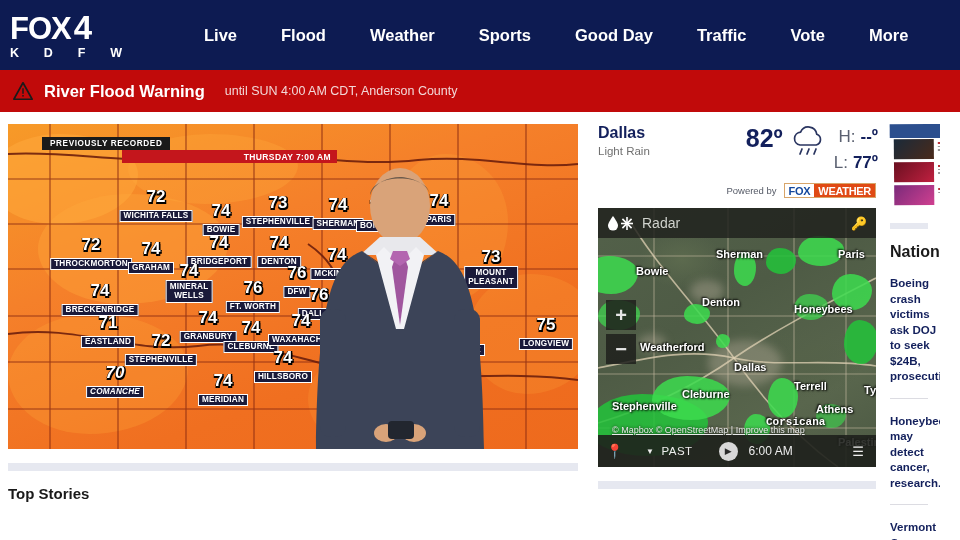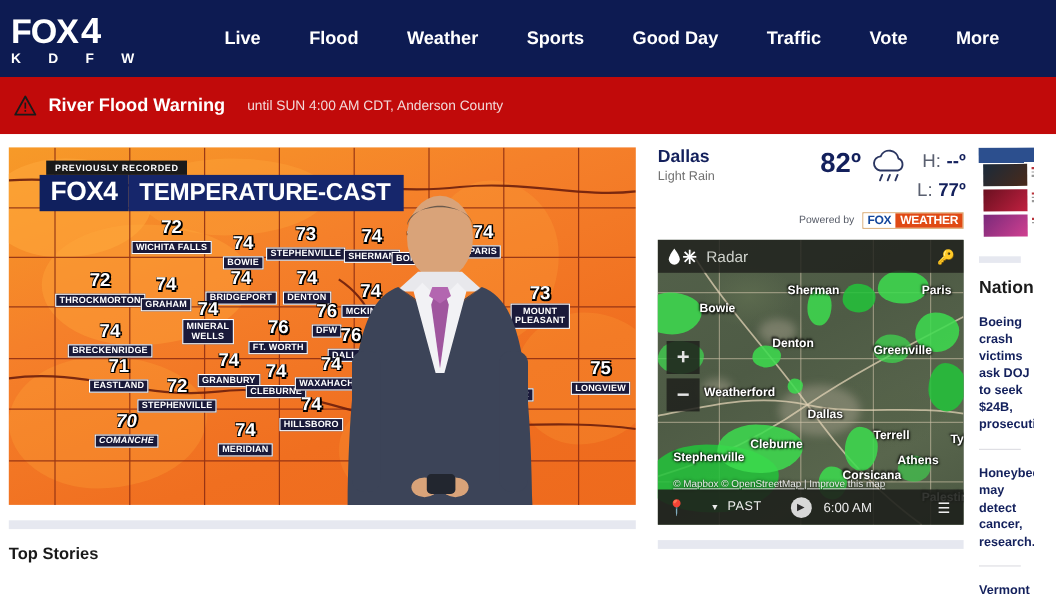--- a/index.html
+++ b/index.html
@@ -45,21 +45,21 @@
     color: #ffffff;
     font-size: 16.5px; font-weight: 700;
     padding: 0 22px;
     white-space: nowrap;
     text-decoration: none;
     cursor: pointer;
   }
 
   
   .alertbar {
-    height: 52px; width: 960px;
+    height: 42px; width: 960px;
     background: #c10a0a;
     display: flex; align-items: center;
     padding-left: 12px;
   }
   .alert-icon { width: 22px; height: 22px; flex: 0 0 auto; }
   .alert-title {
     color: #ffffff; font-size: 16.5px; font-weight: 700;
     margin-left: 10px; white-space: nowrap;
   }
   .alert-sub {
@@ -323,23 +323,22 @@
         </g>
         <g stroke="#6e1f0c" stroke-width="2" fill="none" opacity="0.9">
           <path d="M0,30 C60,26 130,42 200,34 C280,26 340,44 410,36 C470,30 520,46 570,40"></path>
           <path d="M0,210 C70,200 120,230 190,222 C250,214 300,240 360,250 C420,258 500,246 570,256"></path>
           <path d="M300,120 C330,140 340,170 330,200"></path>
         </g>
       </svg>
 
       <div class="banner-wrap">
         <div class="prevrec">PREVIOUSLY RECORDED</div>
-        <div class="banner-row">
-          <div class="banner-fox">FOX4</div>
-          <div class="banner-title">TEMPERATURE-CAST</div>
+        <div class="banner-red">
+          <span>THURSDAY   7:00 AM</span>
         </div>
       </div>
 
       <div id="map-labels">
           <div class="label" style="left: 148px; top: 64px;"><span class="tmp">72</span><span class="cty">WICHITA FALLS</span></div>
           <div class="label" style="left: 213px; top: 78px;"><span class="tmp">74</span><span class="cty">BOWIE</span></div>
           <div class="label" style="left: 270px; top: 70px;"><span class="tmp">73</span><span class="cty">STEPHENVILLE</span></div>
           <div class="label" style="left: 330px; top: 72px;"><span class="tmp">74</span><span class="cty">SHERMAN</span></div>
           <div class="label" style="left: 371px; top: 74px;"><span class="tmp">74</span><span class="cty">BONHAM</span></div>
           <div class="label" style="left: 431px; top: 68px;"><span class="tmp">74</span><span class="cty">PARIS</span></div>
@@ -465,29 +464,29 @@
         <div class="precip" style="left:146px;top:206px;width:26px;height:30px;"></div>
         <div class="precip" style="left:218px;top:196px;width:30px;height:24px;opacity:.6;"></div>
         <div class="precip" style="left:118px;top:126px;width:14px;height:14px;"></div>
       </div>
 
       <div id="radar-cities">
           <div style="position: absolute; left: 118px; top: 40px; color: rgb(255, 255, 255); font-size: 11px; font-weight: 700; text-shadow: rgb(0, 0, 0) 1px 1px 2px, rgb(0, 0, 0) -1px -1px 2px; white-space: nowrap;">Sherman</div>
           <div style="position: absolute; left: 240px; top: 40px; color: rgb(255, 255, 255); font-size: 11px; font-weight: 700; text-shadow: rgb(0, 0, 0) 1px 1px 2px, rgb(0, 0, 0) -1px -1px 2px; white-space: nowrap;">Paris</div>
           <div style="position: absolute; left: 38px; top: 57px; color: rgb(255, 255, 255); font-size: 11px; font-weight: 700; text-shadow: rgb(0, 0, 0) 1px 1px 2px, rgb(0, 0, 0) -1px -1px 2px; white-space: nowrap;">Bowie</div>
           <div style="position: absolute; left: 104px; top: 88px; color: rgb(255, 255, 255); font-size: 11px; font-weight: 700; text-shadow: rgb(0, 0, 0) 1px 1px 2px, rgb(0, 0, 0) -1px -1px 2px; white-space: nowrap;">Denton</div>
-          <div style="position: absolute; left: 196px; top: 95px; color: rgb(255, 255, 255); font-size: 11px; font-weight: 700; text-shadow: rgb(0, 0, 0) 1px 1px 2px, rgb(0, 0, 0) -1px -1px 2px; white-space: nowrap;">Greenville</div>
+          <div style="position: absolute; left: 196px; top: 95px; color: rgb(255, 255, 255); font-size: 11px; font-weight: 700; text-shadow: rgb(0, 0, 0) 1px 1px 2px, rgb(0, 0, 0) -1px -1px 2px; white-space: nowrap;">Honeybees</div>
           <div style="position: absolute; left: 42px; top: 133px; color: rgb(255, 255, 255); font-size: 11px; font-weight: 700; text-shadow: rgb(0, 0, 0) 1px 1px 2px, rgb(0, 0, 0) -1px -1px 2px; white-space: nowrap;">Weatherford</div>
           <div style="position: absolute; left: 196px; top: 140px; color: rgb(255, 255, 255); font-size: 11px; font-weight: 700; text-shadow: rgb(0, 0, 0) 1px 1px 2px, rgb(0, 0, 0) -1px -1px 2px; white-space: nowrap; margin-top: 32px;">Terrell</div>
           <div style="position: absolute; left: 136px; top: 153px; color: rgb(255, 255, 255); font-size: 11px; font-weight: 700; text-shadow: rgb(0, 0, 0) 1px 1px 2px, rgb(0, 0, 0) -1px -1px 2px; white-space: nowrap;">Dallas</div>
           <div style="position: absolute; left: 266px; top: 176px; color: rgb(255, 255, 255); font-size: 11px; font-weight: 700; text-shadow: rgb(0, 0, 0) 1px 1px 2px, rgb(0, 0, 0) -1px -1px 2px; white-space: nowrap;">Tyler</div>
           <div style="position: absolute; left: 84px; top: 180px; color: rgb(255, 255, 255); font-size: 11px; font-weight: 700; text-shadow: rgb(0, 0, 0) 1px 1px 2px, rgb(0, 0, 0) -1px -1px 2px; white-space: nowrap;">Cleburne</div>
           <div style="position: absolute; left: 14px; top: 192px; color: rgb(255, 255, 255); font-size: 11px; font-weight: 700; text-shadow: rgb(0, 0, 0) 1px 1px 2px, rgb(0, 0, 0) -1px -1px 2px; white-space: nowrap;">Stephenville</div>
           <div style="position: absolute; left: 218px; top: 195px; color: rgb(255, 255, 255); font-size: 11px; font-weight: 700; text-shadow: rgb(0, 0, 0) 1px 1px 2px, rgb(0, 0, 0) -1px -1px 2px; white-space: nowrap;">Athens</div>
-          <div style="position: absolute; left: 168px; top: 208px; color: rgb(255, 255, 255); font-size: 11px; font-weight: 700; text-shadow: rgb(0, 0, 0) 1px 1px 2px, rgb(0, 0, 0) -1px -1px 2px; white-space: nowrap;">Corsicana</div>
+          <div style="position: absolute; left: 168px; top: 208px; color: rgb(255, 255, 255); font-size: 11px; font-weight: 700; text-shadow: rgb(0, 0, 0) 1px 1px 2px, rgb(0, 0, 0) -1px -1px 2px; white-space: nowrap; font-family: Liberation Mono, monospace;">Corsicana</div>
           <div style="position: absolute; left: 240px; top: 228px; color: rgb(255, 255, 255); font-size: 11px; font-weight: 700; text-shadow: rgb(0, 0, 0) 1px 1px 2px, rgb(0, 0, 0) -1px -1px 2px; white-space: nowrap;">Palestine</div>
         </div>
 
       <div class="radar-topbar">
         <svg width="30" height="18" viewBox="0 0 30 18">
           <path d="M7,2 C7,2 12,8.5 12,11.6 A5,5 0 0 1 2,11.6 C2,8.5 7,2 7,2 Z" fill="#ffffff"></path>
           <g fill="#ffffff">
             <rect x="20.2" y="3" width="1.6" height="13"></rect>
             <rect x="15" y="8.7" width="12" height="1.6"></rect>
             <rect x="20.2" y="3" width="1.6" height="13" transform="rotate(45 21 9.5)"></rect>

